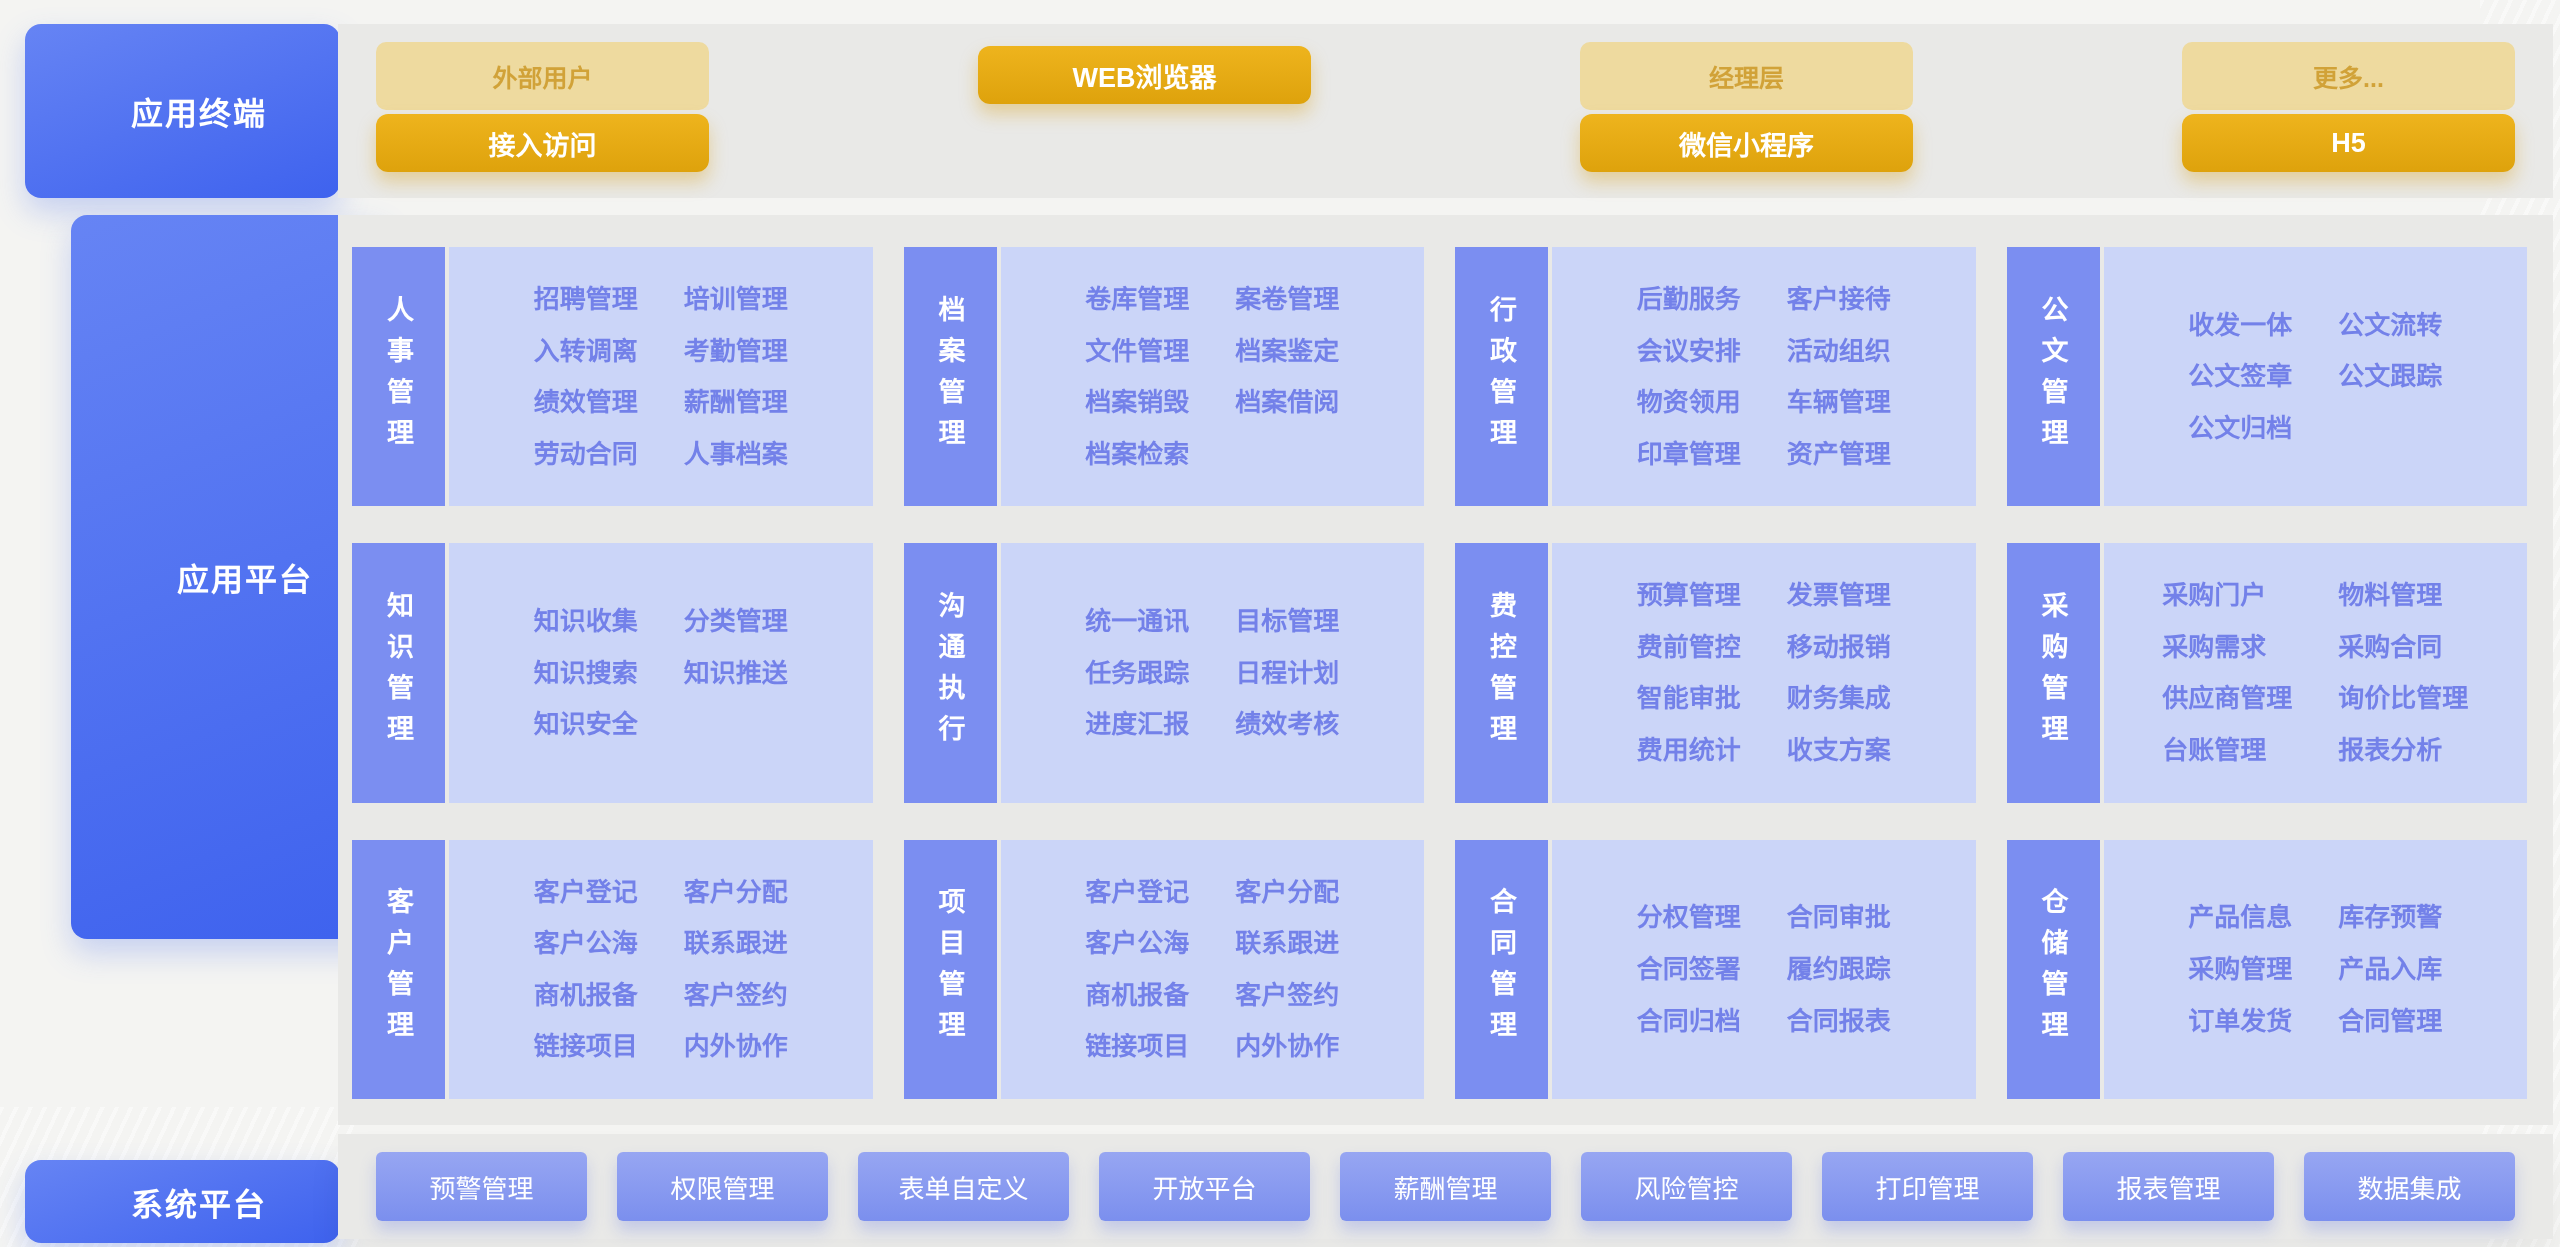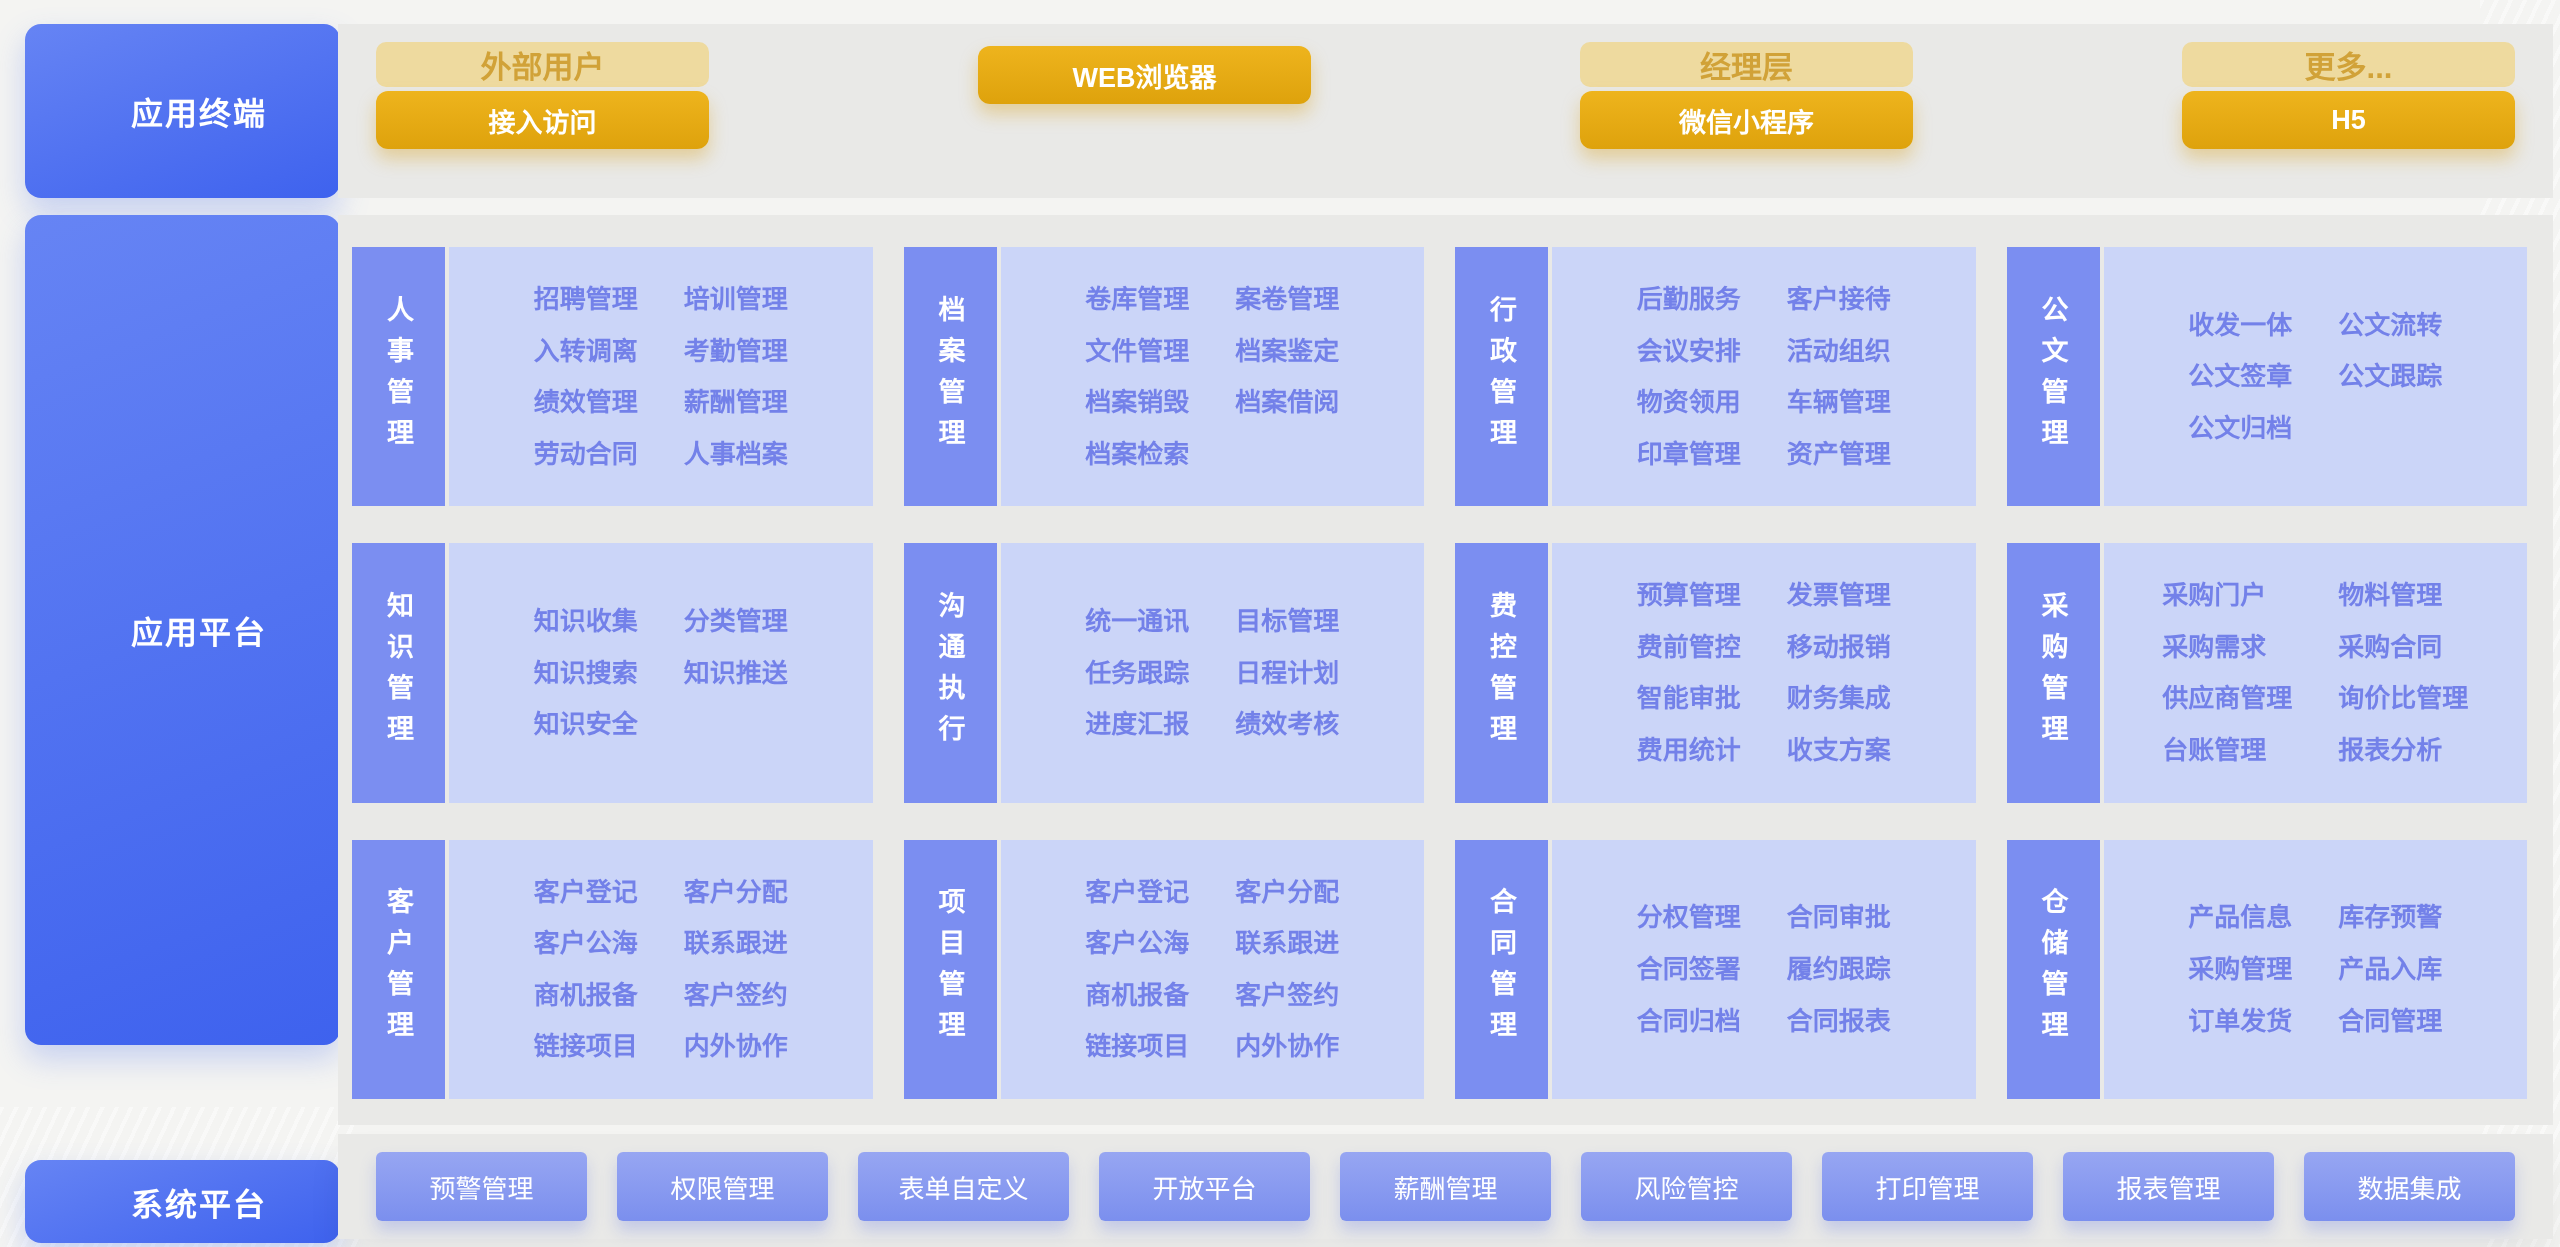--- a/index.html
+++ b/index.html
@@ -17,39 +17,39 @@
   
   .rail-box{
     position:absolute;left:25px;width:282px;border-radius:16px;
     background:linear-gradient(160deg,#6684f4 0%,#3e62ee 100%);
     color:#fff;font-size:32px;font-weight:bold;letter-spacing:2px;
     display:flex;align-items:center;justify-content:center;
     box-shadow:0 14px 30px rgba(82,118,238,.28);
     padding-left:33px;
   }
   #rail-terminal{top:24px;height:174px;}
-  #rail-platform{top:215px;height:830px;}
+  #rail-platform{top:215px;height:724px;margin-left:46px;}
   #rail-system{top:1160px;height:83px;}
 
   
   .panel{position:absolute;left:338px;width:2215px;background:#e9e9e7;box-sizing:border-box;}
   .panel-top{top:24px;height:174px;display:flex;justify-content:space-between;padding:18px 38px 0 38px;}
   .panel-mid{
     top:215px;height:910px;padding:32px 26px 26px 14px;
     display:grid;grid-template-columns:repeat(4,1fr);grid-template-rows:repeat(3,1fr);
     column-gap:31px;row-gap:37px;
   }
   .panel-bottom{top:1134px;height:105px;display:flex;justify-content:space-between;align-items:center;
     padding:0 38px;box-shadow:0 22px 32px rgba(0,0,0,.06);}
 
   
   .t-col{width:333px;display:flex;flex-direction:column;}
   .t-label{
-    height:45px;border-radius:10px;background:#eeda9f;color:#d1a238;
-    font-size:31px;font-weight:bold;display:flex;align-items:center;justify-content:center;
+    height:68px;border-radius:10px;background:#eeda9f;color:#d1a238;
+    font-size:25px;font-weight:bold;display:flex;align-items:center;justify-content:center;
   }
   .t-btn{
     margin-top:4px;height:58px;border-radius:12px;
     background:linear-gradient(180deg,#eeb41d 0%,#dea20c 100%);
     color:#fff;font-size:27px;font-weight:bold;
     display:flex;align-items:center;justify-content:center;
     box-shadow:0 10px 18px rgba(214,156,12,.35);
   }
 
   

